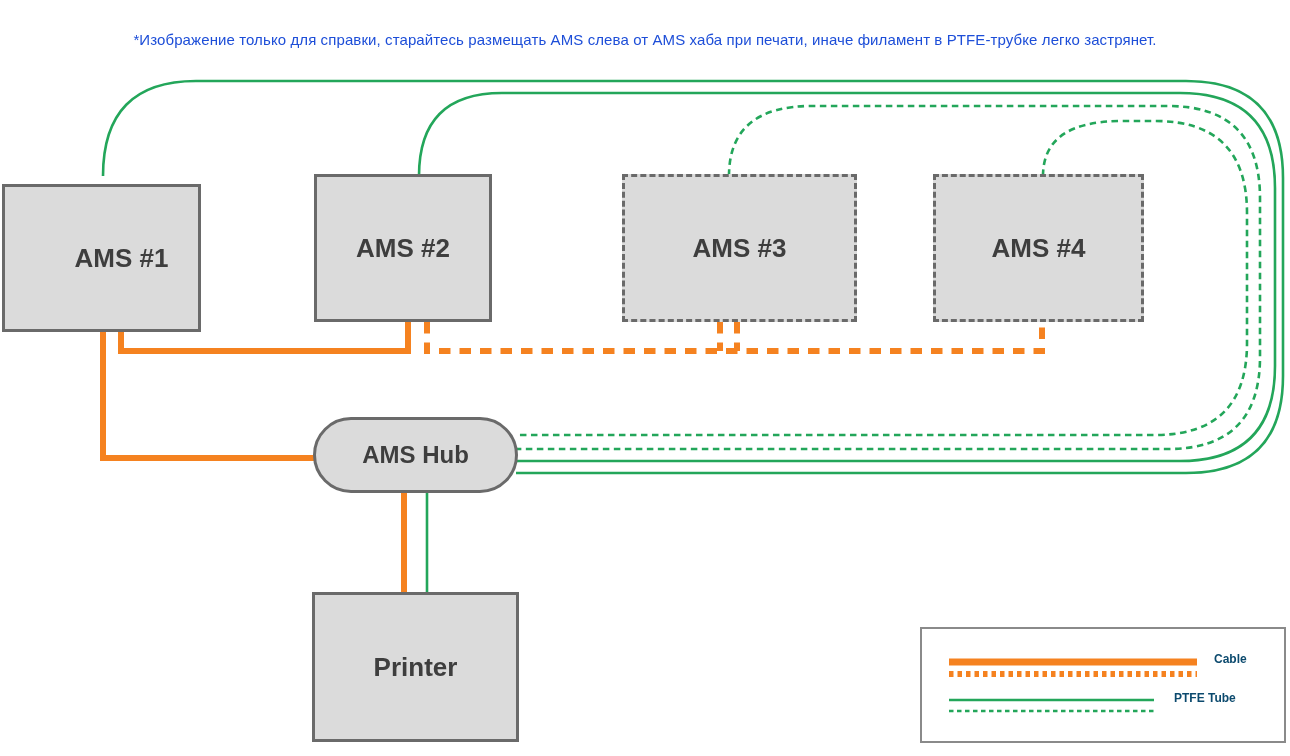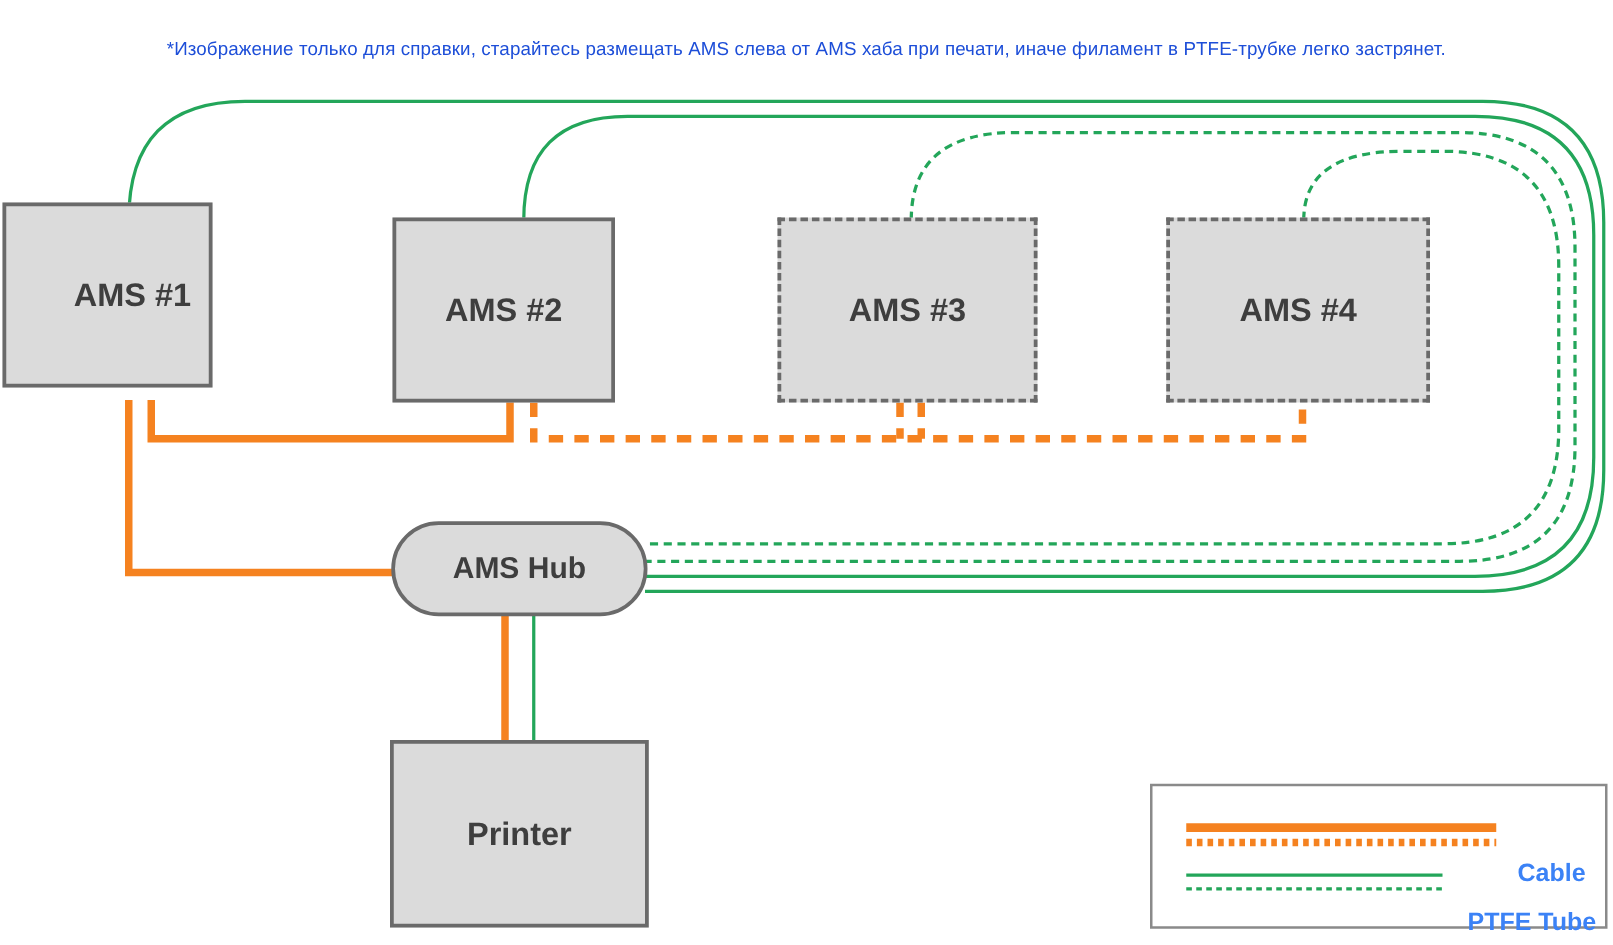--- a/index.html
+++ b/index.html
@@ -12,36 +12,36 @@
     font-size:15px;color:#1d4ed8;letter-spacing:.1px;
   }
   #wires{position:absolute;left:0;top:0;width:1290px;height:756px;z-index:0;}
   .node{
     position:absolute;display:flex;align-items:center;justify-content:center;
     background:var(--box-fill);color:var(--label-text);
     font-weight:bold;font-size:26px;z-index:1;box-sizing:border-box;
   }
   .solid-box{border:3px solid var(--box-border);}
   .dashed-box{border:3px dashed var(--box-border);}
-  #ams1{left:2px;top:162px;width:168px;height:148px;padding-left:40px;}
+  #ams1{left:2px;top:184px;width:199px;height:148px;padding-left:40px;}
   #ams2{left:314px;top:174px;width:178px;height:148px;}
-  #ams3{left:622px;top:174px;width:208px;height:148px;}
+  #ams3{left:622px;top:174px;width:235px;height:148px;}
   #ams4{left:933px;top:174px;width:211px;height:148px;}
   #hub{
     left:313px;top:417px;width:205px;height:76px;border-radius:38px;
     font-size:24px;
   }
   #printer{left:312px;top:592px;width:207px;height:150px;}
   #legend{
     position:absolute;left:920px;top:627px;width:366px;height:116px;box-sizing:border-box;
     background:#ffffff;border:2px solid #8a8a8a;z-index:2;
   }
   #legend svg{position:absolute;left:0;top:0;}
   .legend-label{
-    position:absolute;font-weight:bold;font-size:20px;color:#3b82f6;white-space:nowrap;margin-top:36px;
+    position:absolute;font-weight:bold;font-size:12px;color:#0c4a6e;white-space:nowrap;
   }
   #legend-cable-label{left:292px;top:23px;}
   #legend-tube-label{left:252px;top:62px;text-align:right;}
 </style>
 </head>
 <body>
 
 <div id="stage">
 
   <div id="note">*Изображение только для справки, старайтесь размещать AMS слева от AMS хаба при печати, иначе филамент в PTFE-трубке легко застрянет.</div>

